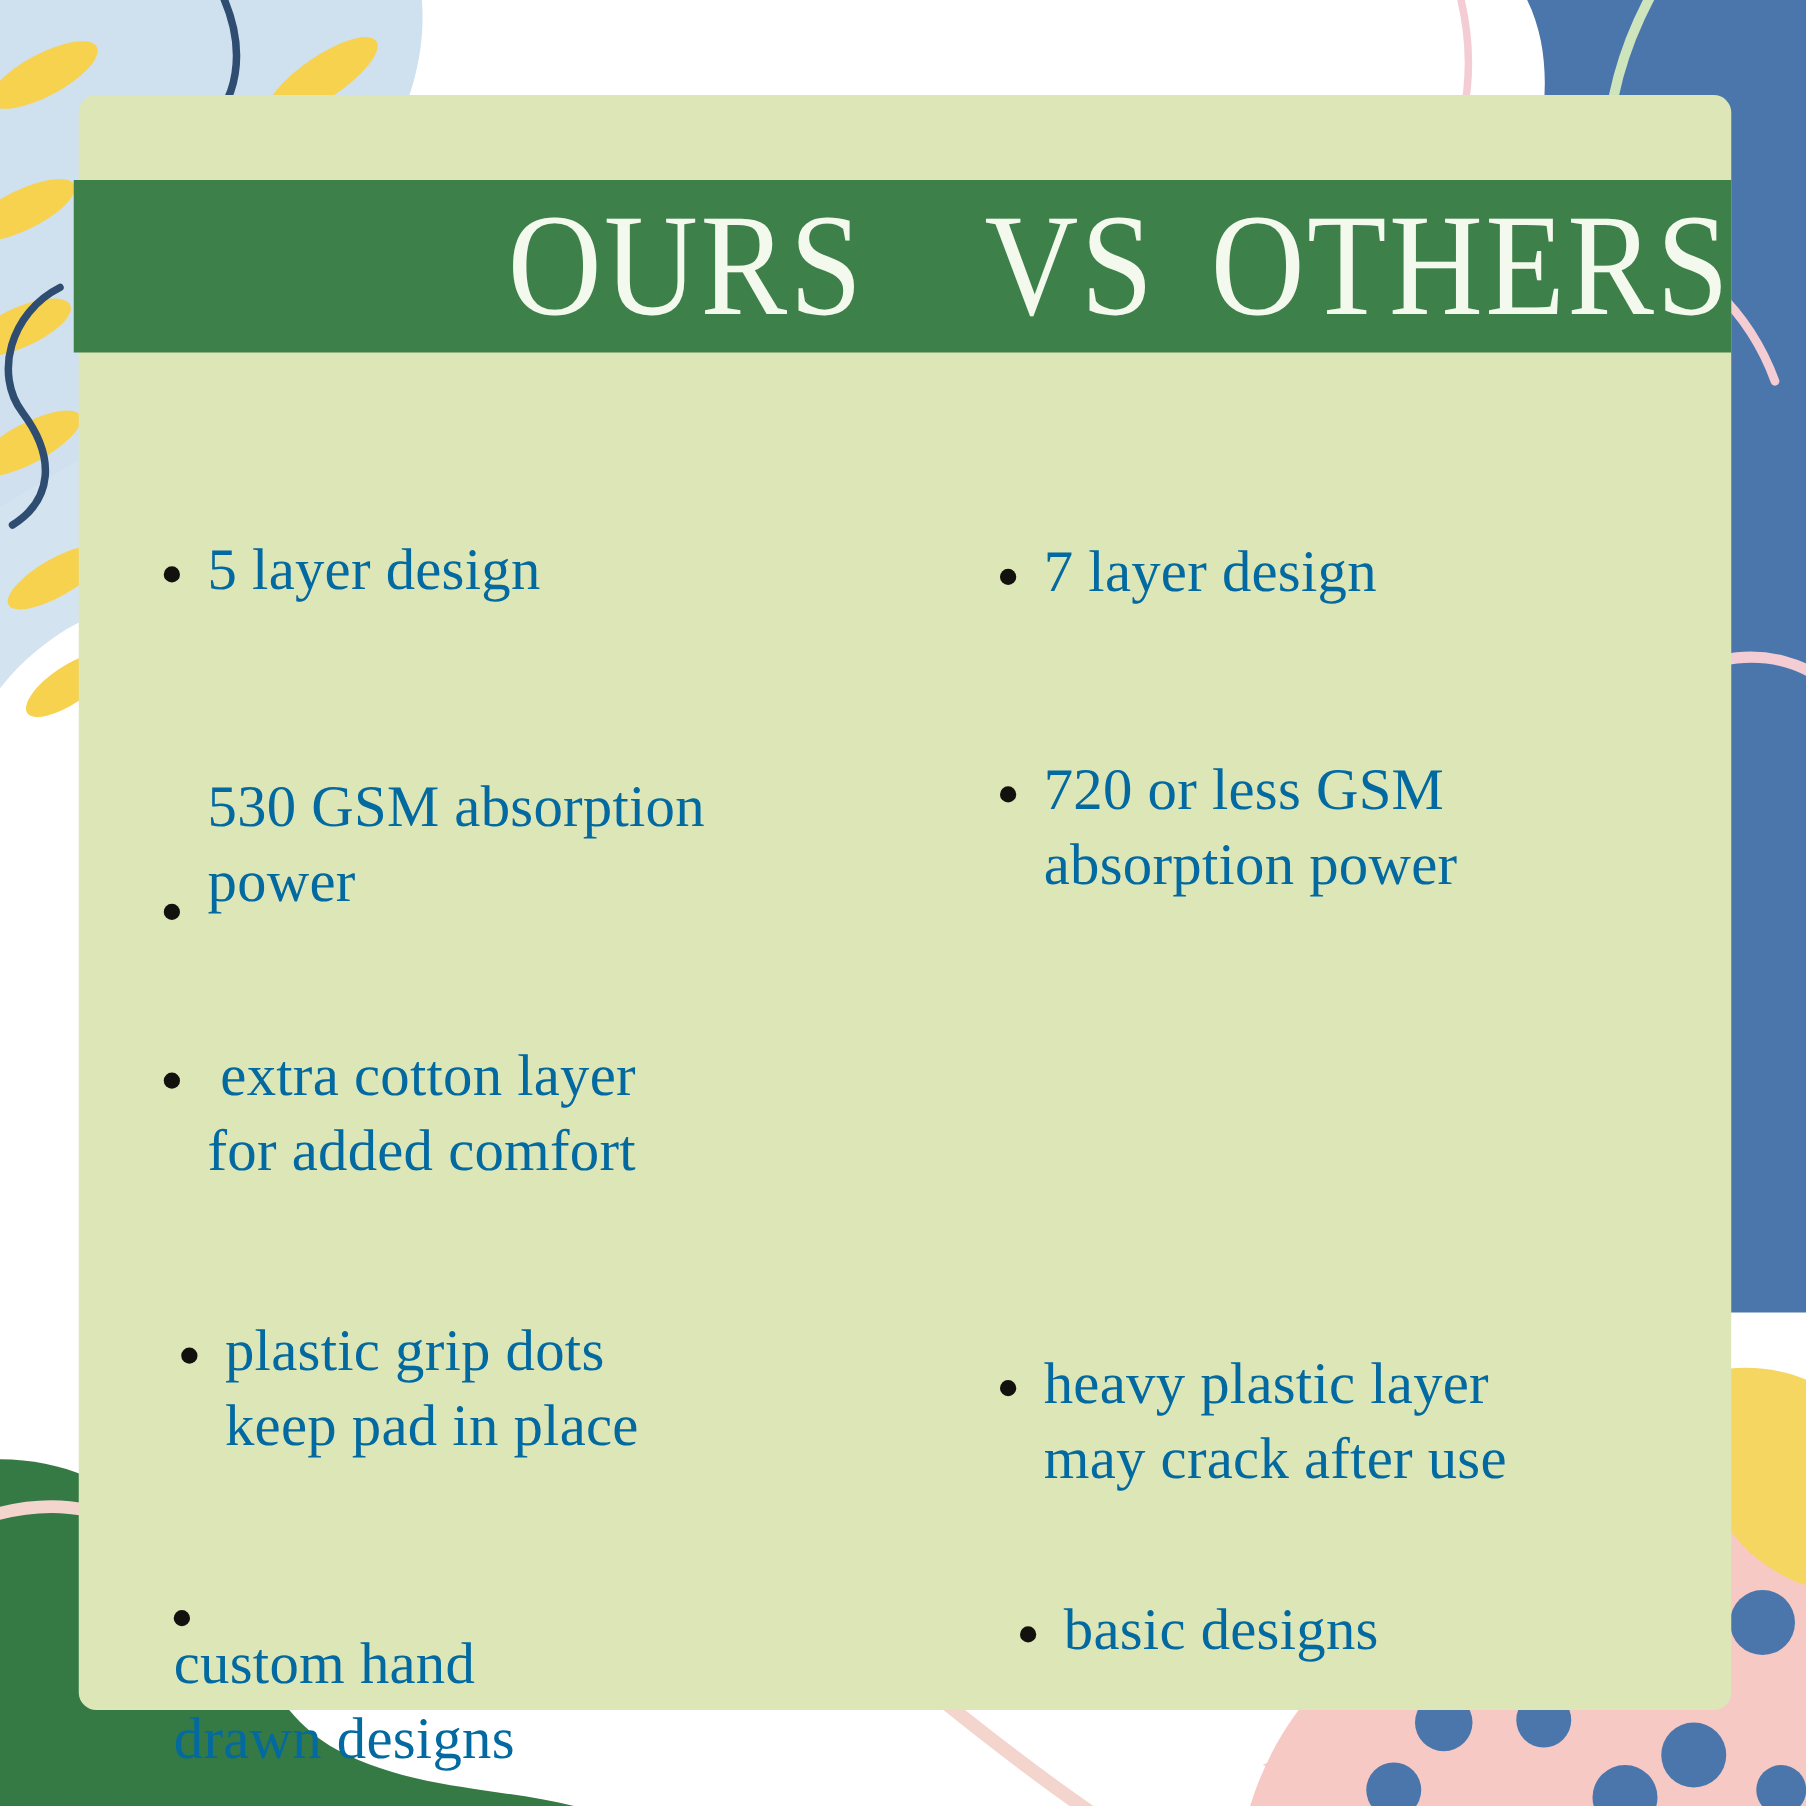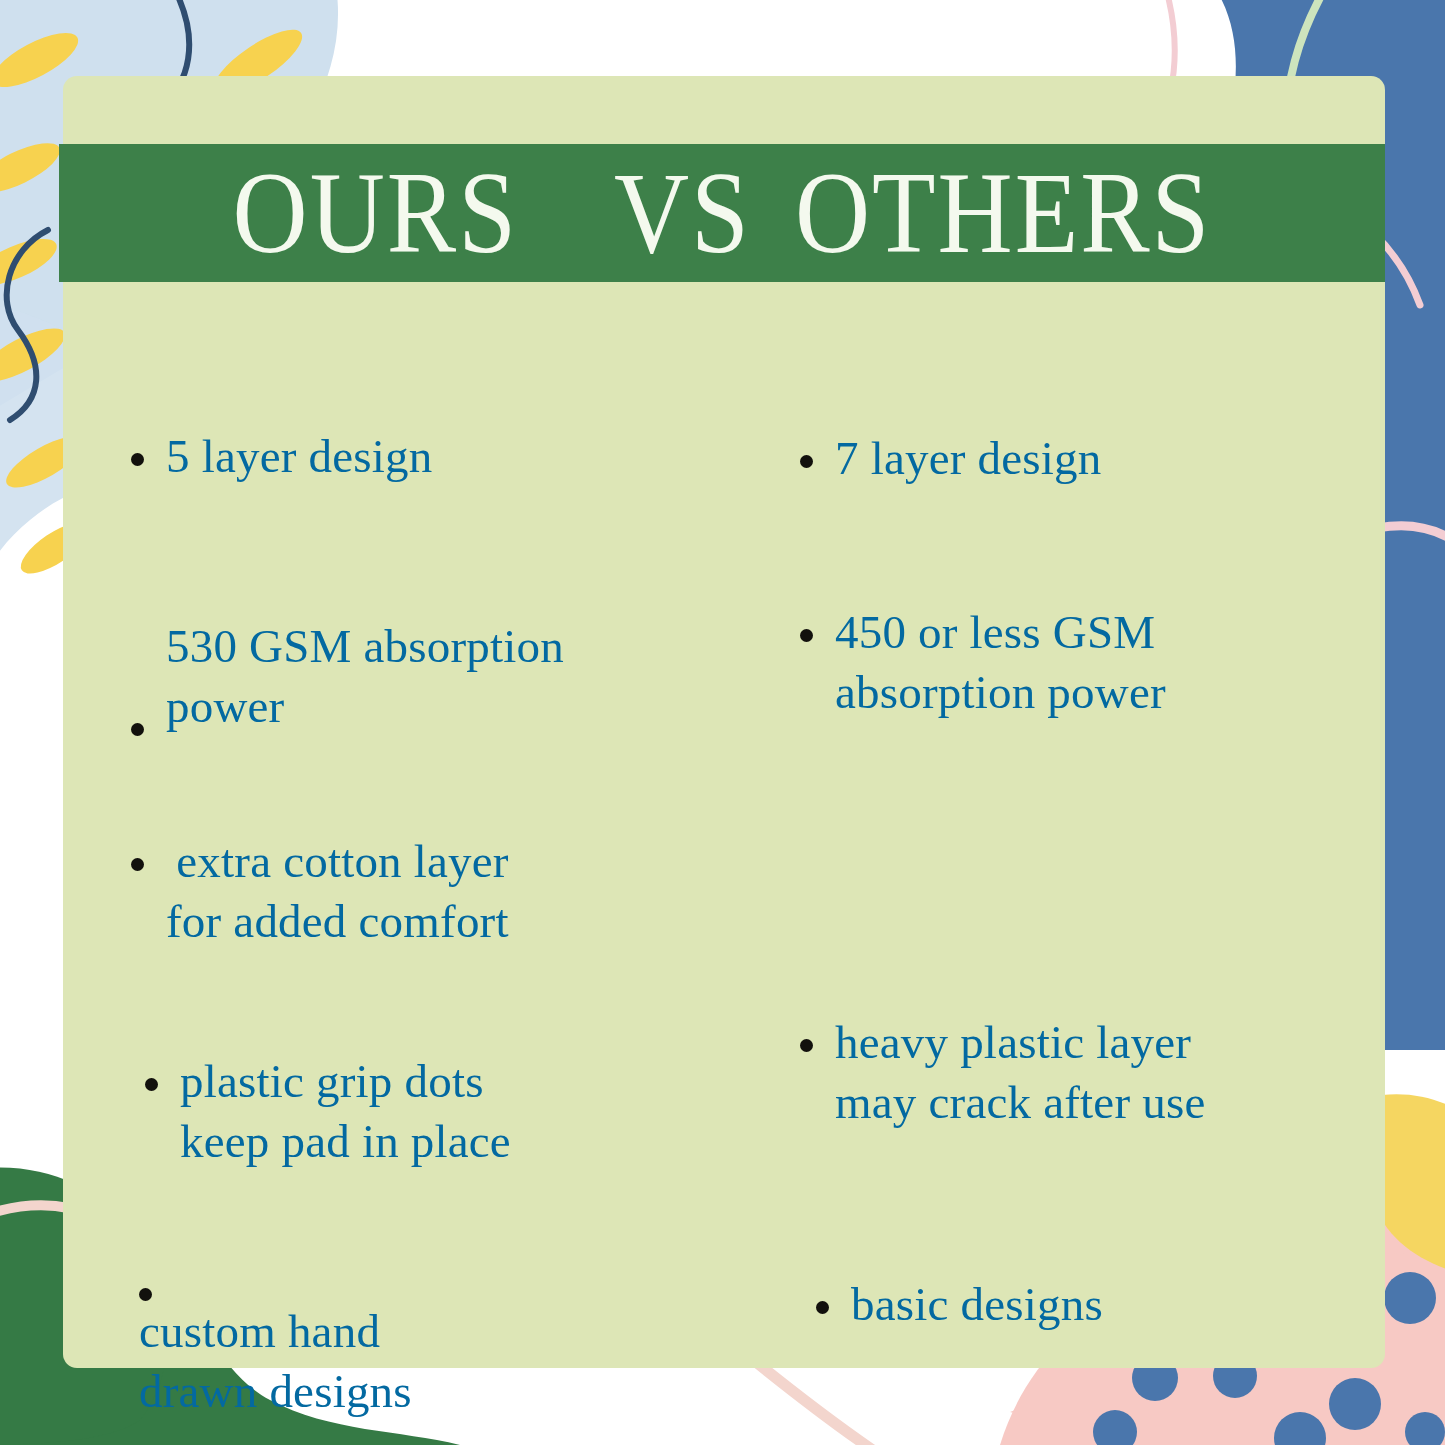--- a/index.html
+++ b/index.html
@@ -42,21 +42,21 @@
   
   #header-banner {
     position: absolute;
     left: -4px;
     top: 68px;
     width: 1326px;
     height: 138px;
     background: #3d8049;
     display: flex;
     align-items: center;
-    justify-content: center;
+    justify-content: flex-end;
     overflow: hidden;
   }
   .banner-title {
     color: #f4f9ee;
     font-family: "Liberation Serif", "DejaVu Serif", serif;
     font-size: 104px;
     line-height: 1;
     letter-spacing: 2px;
     white-space: pre;
     text-align: center;
@@ -109,21 +109,21 @@
   .l-row-1 { left: 68px;  top: 120px;  }
   .l-row-2 { left: 68px;  top: 310px; align-items: flex-end;  }
   .l-row-3 { left: 68px;  top: 525px; text-align: right;  }
   .l-row-4 { left: 82px;  top: 745px;  }
   .l-row-5 { left: 76px;  top: 955px; flex-direction: column;  }
 
   
   .r-row-1 { left: 76px;  top: 122px;  }
   .r-row-2 { left: 76px;  top: 296px;  }
   .r-row-3 { left: 76px;  top: 525px;  }
-  .r-row-4 { left: 76px;  top: 706px;  }
+  .r-row-4 { left: 76px;  top: 771px;  }
   .r-row-5 { left: 92px;  top: 968px; justify-content: space-between;  }
 </style>
 </head>
 <body>
 
 <div id="canvas">
 
   <div class="bg-layer">
     <svg viewBox="0 0 1445 1445" xmlns="http://www.w3.org/2000/svg">
 
@@ -214,21 +214,21 @@
         </div>
       </div>
 
       <div class="column">
         <div class="bullet-row r-row-1">
           <span class="bullet-dot"></span>
           <span class="bullet-text">7  layer design</span>
         </div>
         <div class="bullet-row r-row-2">
           <span class="bullet-dot"></span>
-          <span class="bullet-text">450 or less GSM
+          <span class="bullet-text">720 or less GSM
 absorption power</span>
         </div>
         <div class="bullet-row r-row-4">
           <span class="bullet-dot"></span>
           <span class="bullet-text">heavy plastic layer
 may crack after use</span>
         </div>
         <div class="bullet-row r-row-5">
           <span class="bullet-dot"></span>
           <span class="bullet-text">basic designs</span>

